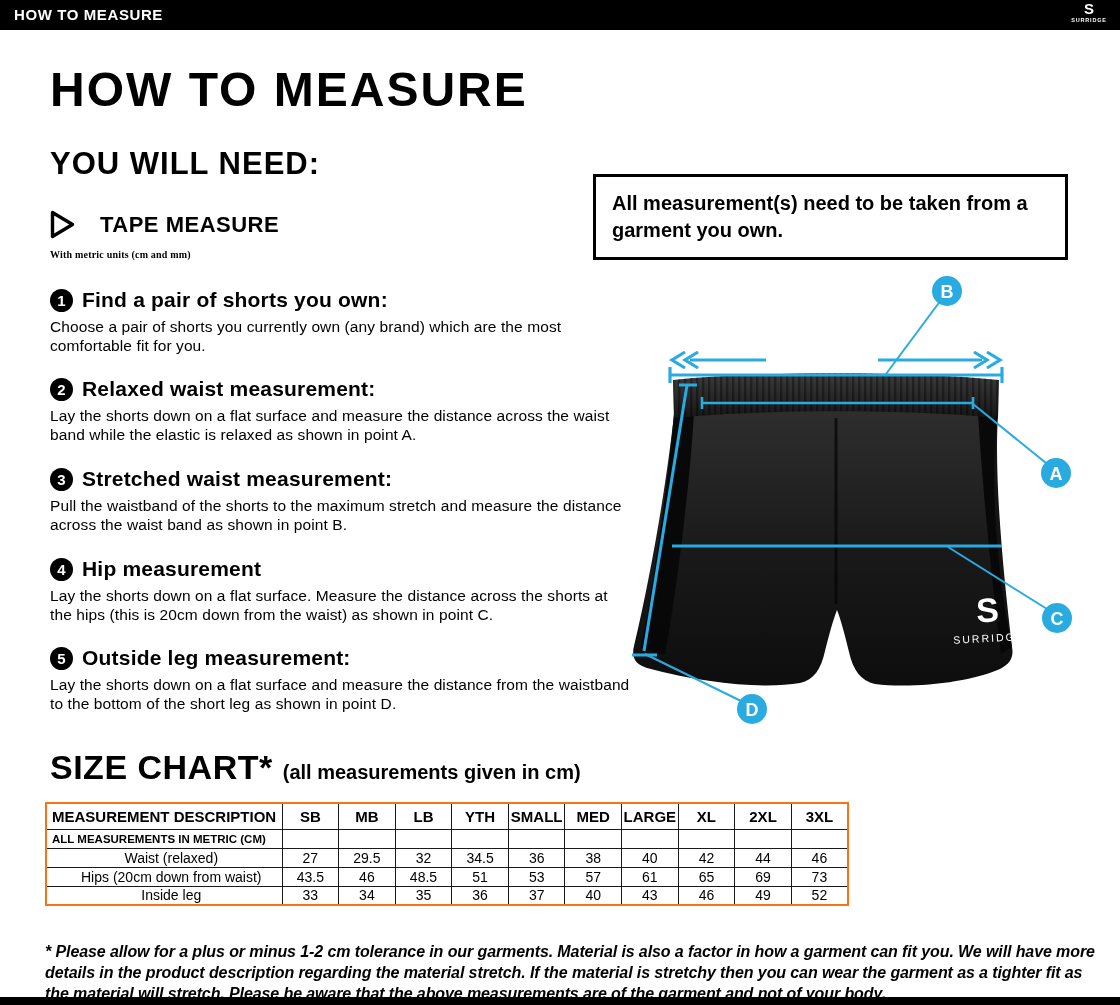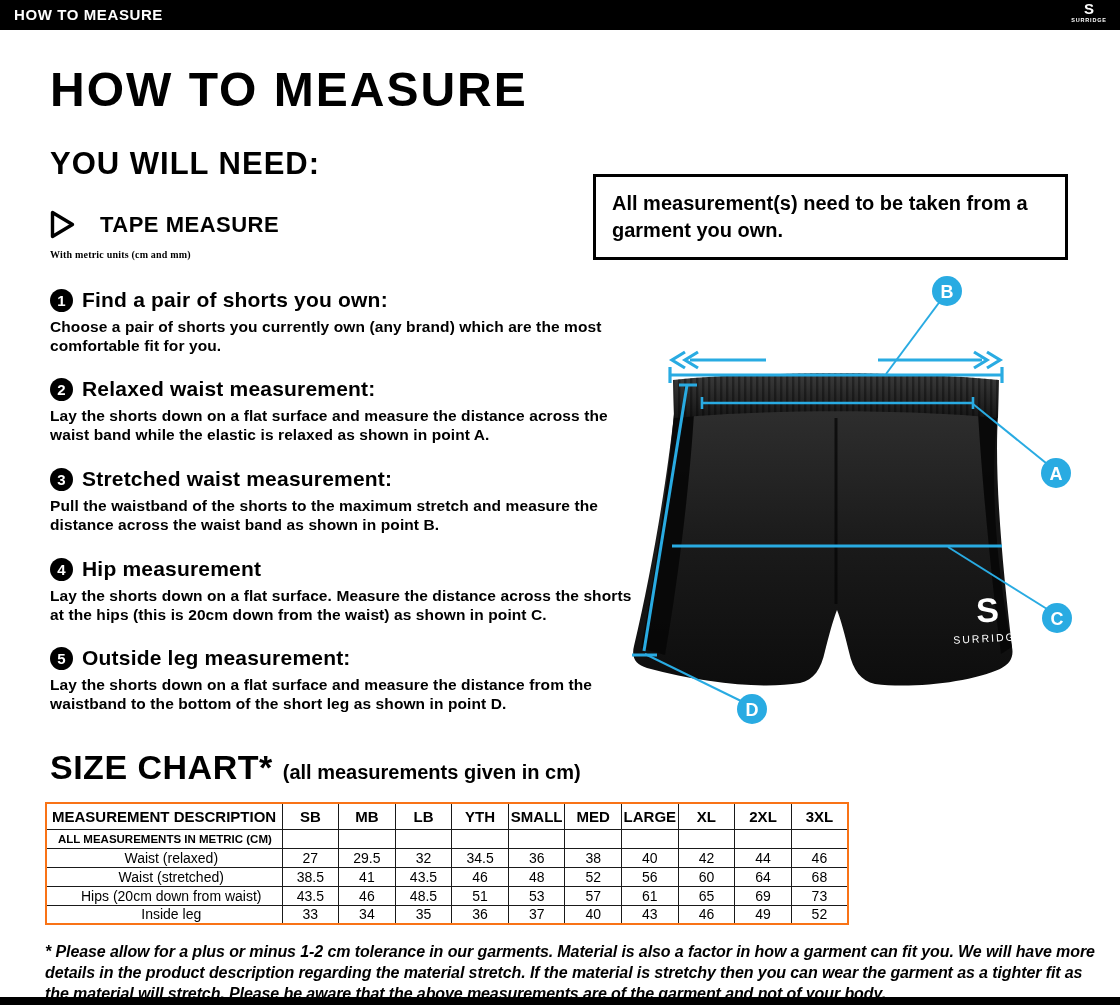--- a/index.html
+++ b/index.html
@@ -32,40 +32,40 @@
   .tape-label { font-size:22px; font-weight:bold; letter-spacing:.5px; }
   .tape-note { font-size:10px; font-weight:bold; margin-top:10px; letter-spacing:.2px;font-family:Liberation Serif, serif; }
 
   
   .step { left:50px; width:582px; }
   .step-head { display:flex; align-items:center; gap:9px; }
   .badge { width:23px; height:23px; border-radius:50%; background:#000; color:#fff;
            font-size:15px; font-weight:bold; display:inline-flex; align-items:center;
            justify-content:center; flex:0 0 23px; }
   .step-title { font-size:21px; font-weight:bold; letter-spacing:.2px; }
-  .step-body { margin-top:6px; font-size:15.5px; font-weight:bold; line-height:1.2; letter-spacing:.1px; }
+  .step-body { margin-top:6px; font-size:15.5px; font-weight:normal; line-height:1.2; letter-spacing:.1px; }
   .s1 { top:288px; } .s2 { top:377px; } .s3 { top:467px; } .s4 { top:557px; } .s5 { top:646px; }
 
   
   .diagram { left:615px; top:258px; width:505px; height:480px; }
   .acc-stroke { stroke:var(--accent); }
   .acc-fill { fill:var(--accent); }
 
   
   .sc-head { left:50px; top:748px; display:flex; align-items:baseline; gap:10px; }
   .sc-title { font-size:34px; font-weight:bold; letter-spacing:.5px; }
   .sc-sub { font-size:20px; font-weight:bold; }
 
   table.size { left:45px; top:802px; width:802px; border-collapse:collapse; table-layout:fixed;
                position:absolute; border:2px solid #f97316; }
   table.size th, table.size td { border:1px solid #1a1a1a; text-align:center; overflow:hidden; white-space:nowrap; }
   table.size th { font-size:15px; font-weight:bold; height:26px; }
   table.size th:first-child { text-align:left; padding-left:5px; }
   table.size td { font-size:14px; height:19px; }
-  table.size td.metric { font-size:11.5px; font-weight:bold; text-align:left; padding-left:11px; height:17px; }
+  table.size td.metric { font-size:11.5px; font-weight:bold; text-align:left; padding-left:5px; height:17px; }
   table.size td.rowlabel { text-align:center; padding-left:14px; }
 
   
   .footnote { left:45px; top:941px; width:1058px; font-size:16px; font-weight:bold;
               font-style:italic; line-height:1.32; letter-spacing:-0.1px; }
   .bottombar { left:0; top:997px; width:1120px; height:8px; background:#000; }
 </style>
 </head>
 <body>
 
@@ -274,33 +274,20 @@
         <td class="val">32</td>
         <td class="val">34.5</td>
         <td class="val">36</td>
         <td class="val">38</td>
         <td class="val">40</td>
         <td class="val">42</td>
         <td class="val">44</td>
         <td class="val">46</td>
       </tr>
       <tr>
-        <td class="rowlabel">Waist (stretched)</td>
-        <td class="val">38.5</td>
-        <td class="val">41</td>
-        <td class="val">43.5</td>
-        <td class="val">46</td>
-        <td class="val">48</td>
-        <td class="val">52</td>
-        <td class="val">56</td>
-        <td class="val">60</td>
-        <td class="val">64</td>
-        <td class="val">68</td>
-      </tr>
-      <tr>
         <td class="rowlabel">Hips (20cm down from waist)</td>
         <td class="val">43.5</td>
         <td class="val">46</td>
         <td class="val">48.5</td>
         <td class="val">51</td>
         <td class="val">53</td>
         <td class="val">57</td>
         <td class="val">61</td>
         <td class="val">65</td>
         <td class="val">69</td>

